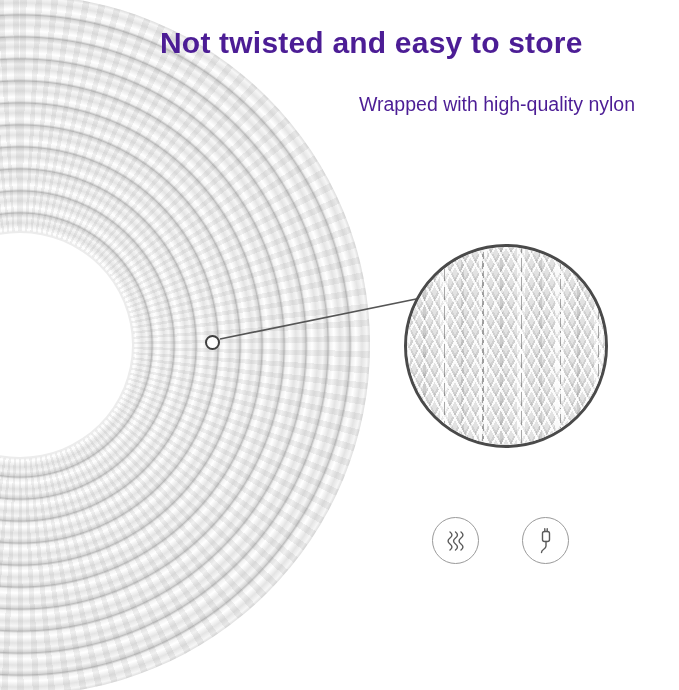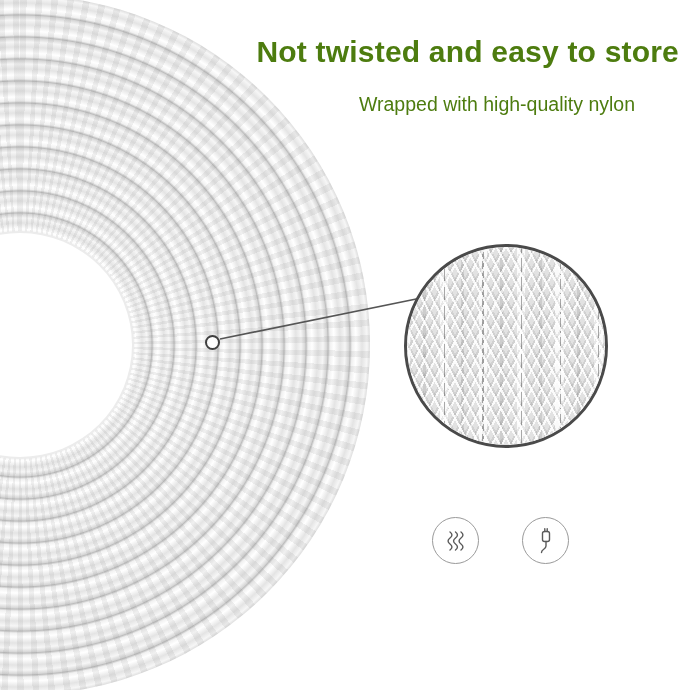--- a/index.html
+++ b/index.html
@@ -40,26 +40,26 @@
     background-image:
       repeating-linear-gradient(62deg, rgba(255,255,255,0.85) 0 2px, rgba(60,60,60,0.10) 2px 4px, rgba(255,255,255,0) 4px 9px),
       repeating-linear-gradient(-62deg, rgba(255,255,255,0.85) 0 2px, rgba(60,60,60,0.10) 2px 4px, rgba(255,255,255,0) 4px 9px),
       repeating-linear-gradient(90deg,
         #fafafa 0 3px, #e2e2e2 3px 16px, #cdcdcd 16px 19px,
         #e2e2e2 19px 33px, #fafafa 33px 37px, #a8a8a8 37px 38.5px);
   }
 
   
   .title{
-    position:absolute;left:160px;top:26px;width:519px;text-align:right;
-    font-size:30px;font-weight:700;color:#4d7c0f;letter-spacing:0.2px;margin-top:9px;
+    position:absolute;left:160px;top:26px;width:519px;text-align:left;
+    font-size:30px;font-weight:700;color:#4c1d95;letter-spacing:0.2px;
   }
   .subtitle{
     position:absolute;left:315px;top:88px;width:364px;text-align:center;
-    font-size:19.5px;font-weight:400;color:#4d7c0f;line-height:32px;
+    font-size:19.5px;font-weight:400;color:#4c1d95;line-height:32px;
   }
 
   
   .badge{
     position:absolute;width:47px;height:47px;border-radius:50%;
     border:1.5px solid #9a9a9a;box-sizing:border-box;background:#ffffff;
     display:flex;align-items:center;justify-content:center;
   }
   .badge-flex{left:432px;top:517px;}
   .badge-conn{left:522px;top:517px;}

